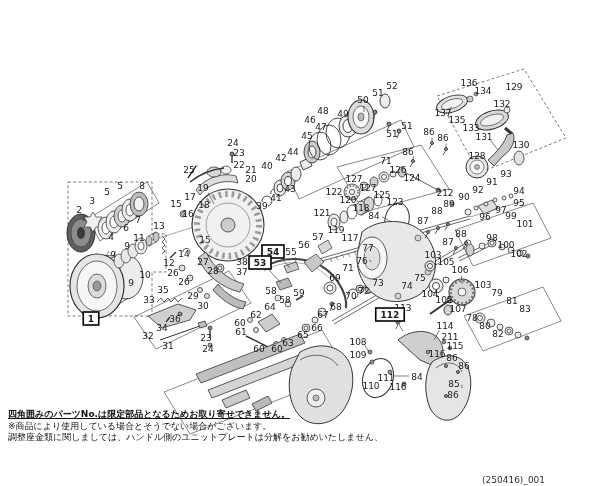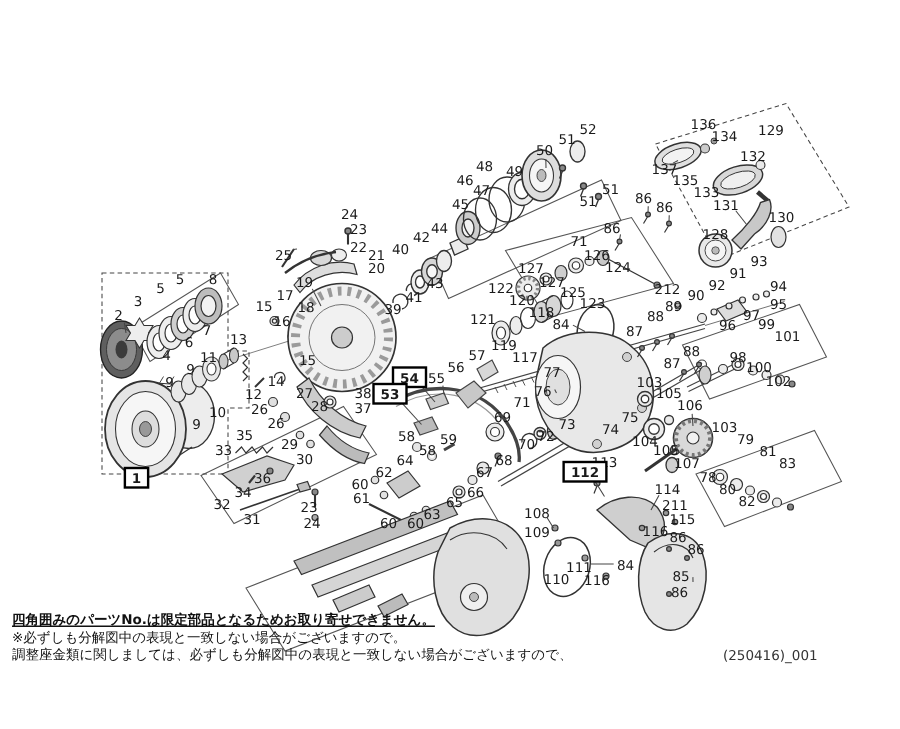--- a/index.html
+++ b/index.html
@@ -8,21 +8,21 @@
     font-family:"DejaVu Sans", sans-serif;
   }
   #stage{position:absolute;left:0;top:0;width:600px;height:486px;}
   svg text{font-family:"DejaVu Sans", sans-serif;}
   .notes{
     position:absolute;left:8px;top:409px;width:560px;
     font-size:9px;line-height:11.6px;color:#111;letter-spacing:0;
   }
   .notes .n0{font-weight:bold;text-decoration:underline;}
   .docnum{
-    position:absolute;left:482px;top:433px;font-size:9px;color:#333;
+    position:absolute;left:482px;top:475px;font-size:9px;color:#333;
   }
 </style>
 </head>
 <body>
 
 <div id="stage">
 <svg width="600" height="486" viewBox="0 0 600 486">
 
   <g stroke="#555" fill="none" stroke-width="0.7">
     <path stroke="#444" stroke-dasharray="3 2.2" d="M68 182 H152 V234 H166 V272 H152 V316 H68 Z"></path>
@@ -873,17 +873,17 @@
         </g>
         <g>
           <text x="398" y="390" text-anchor="middle" font-size="9" fill="#1a1a1a">116</text>
         </g>
       </g>
 </svg>
 
 
 <div class="notes">
   <div class="n0">四角囲みのパーツNo.は限定部品となるためお取り寄せできません。</div>
-  <div>※必ずしも分解図中の表現と一致しない場合がございますので。</div>
-  <div>調整座金類に関しましては、必ずしも分解図中の表現と一致しない場合がございますので、</div>
+  <div>※商品により使用している場合とそうでない場合がございます。</div>
+  <div>調整座金類に関しましては、ハンドル側のユニットプレートは分解をお勧めいたしません、</div>
 </div>
 <div class="docnum">(250416)_001</div>
 </div>
 
 </body></html>

